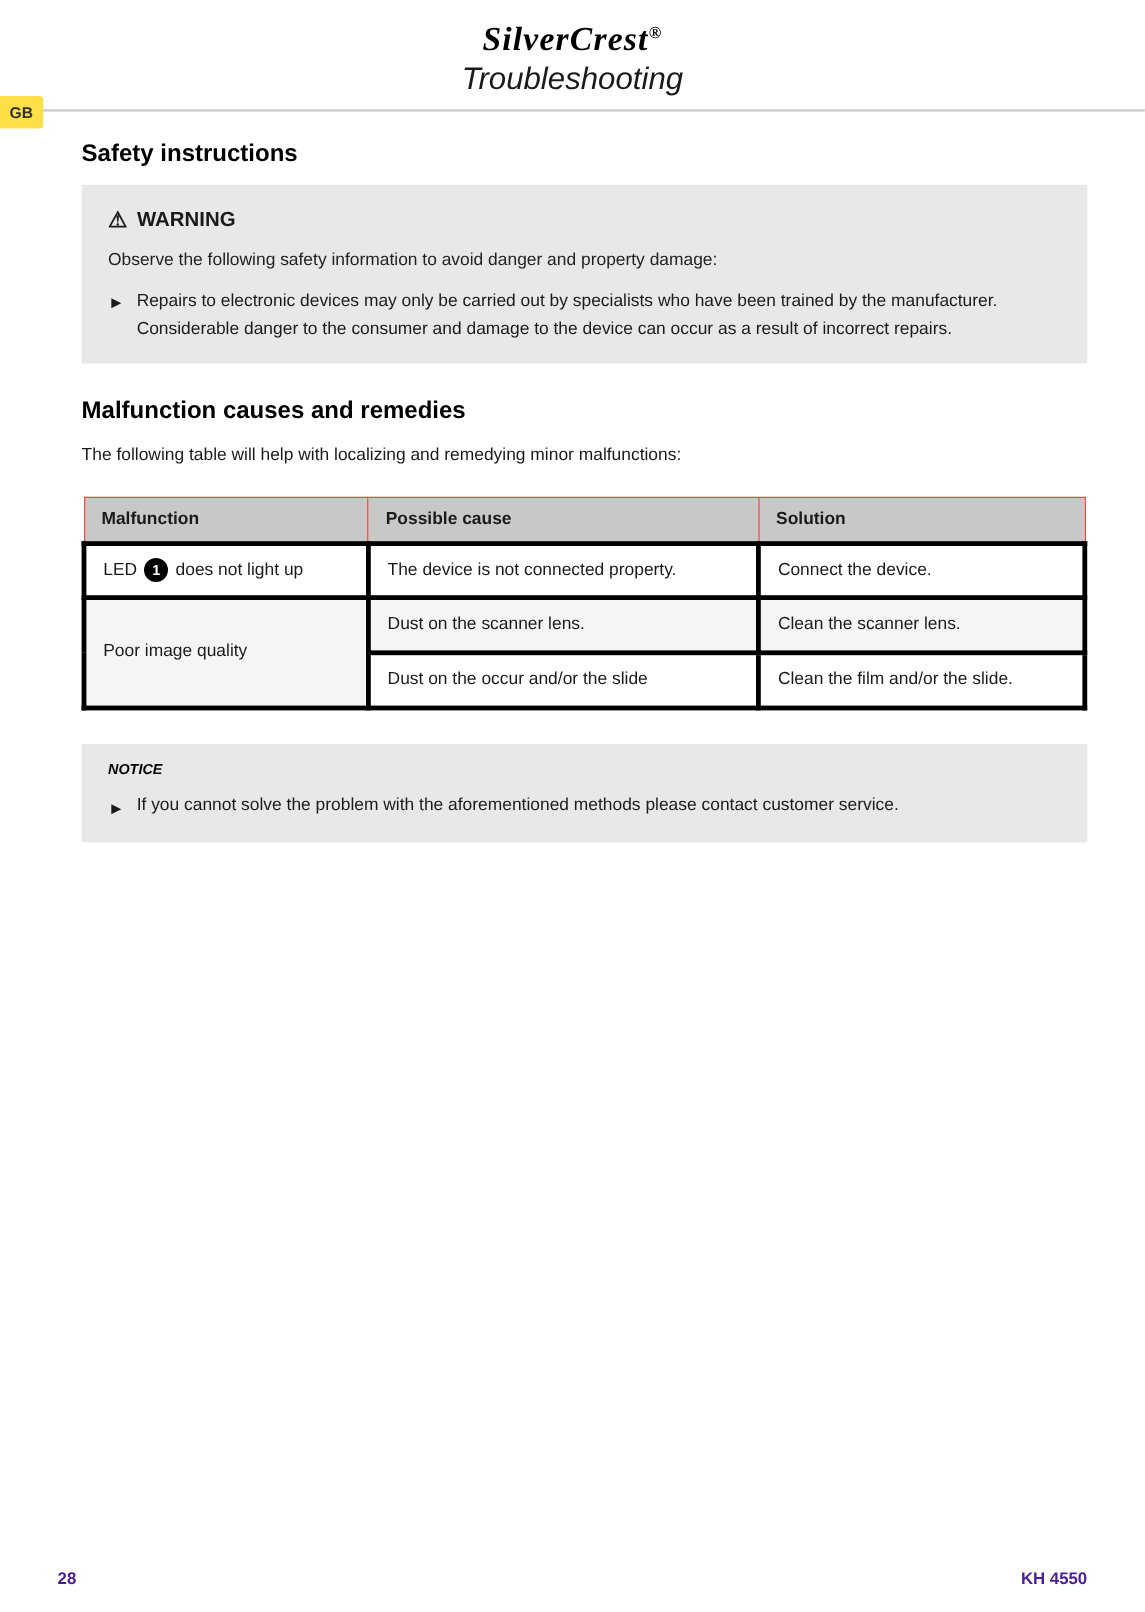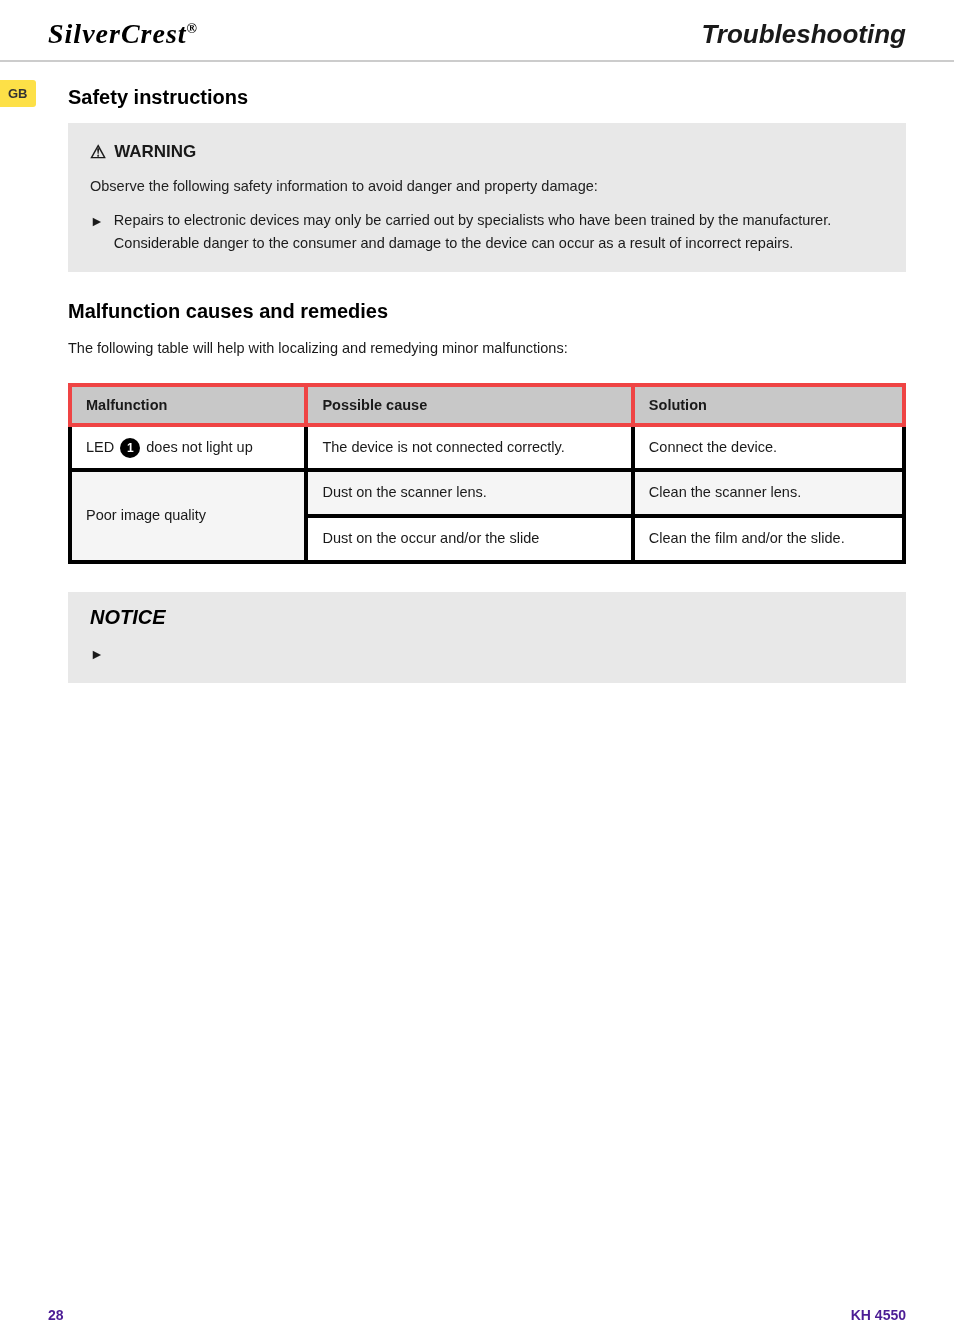--- a/index.html
+++ b/index.html
@@ -23,40 +23,41 @@
     }
 
     
     .header {
       display: flex;
       align-items: center;
       justify-content: space-between;
       padding: 18px 48px 10px 48px;
       border-bottom: 2px solid #ccc;
       margin-bottom: 0;
+      flex-direction: column;
     }
 
     .logo {
       font-size: 28px;
       font-weight: 900;
       font-style: italic;
       font-family: Georgia, serif;
       letter-spacing: 1px;
       color: #000;
     }
 
     .logo sup {
       font-size: 14px;
       font-style: normal;
       vertical-align: super;
     }
 
     .page-title-header {
       font-size: 26px;
-      font-weight: bold;
+      font-weight: normal;
       color: #1a1a1a;
       font-style: italic;
     }
 
     
     .gb-tab {
       position: absolute;
       left: 0;
       top: 80px;
       background: #fde047;
@@ -151,21 +152,21 @@
       border-collapse: collapse;
       margin-bottom: 28px;
       font-size: 14.5px;
     }
 
     .troubleshoot-table th {
       background: #c8c8c8;
       font-weight: bold;
       padding: 10px 14px;
       text-align: left;
-      border: 4px solid #ef4444;
+      border: 1px solid #ef4444;
     }
 
     .troubleshoot-table td {
       padding: 10px 14px;
       border: 4px solid #000000;
       vertical-align: middle;
       line-height: 1.5;
     }
 
     .troubleshoot-table tr:nth-child(even) td {
@@ -191,21 +192,21 @@
     }
 
     
     .notice-box {
       background: #e8e8e8;
       padding: 14px 22px 18px 22px;
       margin-bottom: 28px;
     }
 
     .notice-heading {
-      font-size: 20px;
+      font-size: 12px;
       font-weight: bold;
       font-style: italic;
       margin-bottom: 12px;
       color: #000;
     }
 
     .notice-list {
       list-style: none;
       padding-left: 0;
     }
@@ -274,21 +275,21 @@
           <th>Solution</th>
         </tr>
       </thead>
       <tbody>
 
         <tr>
           <td>
             LED <span class="led-badge">1</span> does not light up
           </td>
           <td>
-            <span>The device is not connected correctly.</span>
+            <span>The device is not connected property.</span>
           </td>
           <td>
             <span>Connect the device.</span>
           </td>
         </tr>
 
         <tr>
           <td rowspan="2" class="row-span-label">
             <span>Poor image quality</span>
           </td>
@@ -309,20 +310,21 @@
           </td>
         </tr>
       </tbody>
     </table>
 
     <div class="notice-box">
       <div class="notice-heading">NOTICE</div>
       <ul class="notice-list">
         <li>
           <span class="arrow-icon">►</span>
+          <span>If you cannot solve the problem with the aforementioned methods please contact customer service.</span>
         </li>
       </ul>
     </div>
 
   </div>
 
   <div class="footer">
     <span>28</span>
     <span>KH 4550</span>
   </div>

